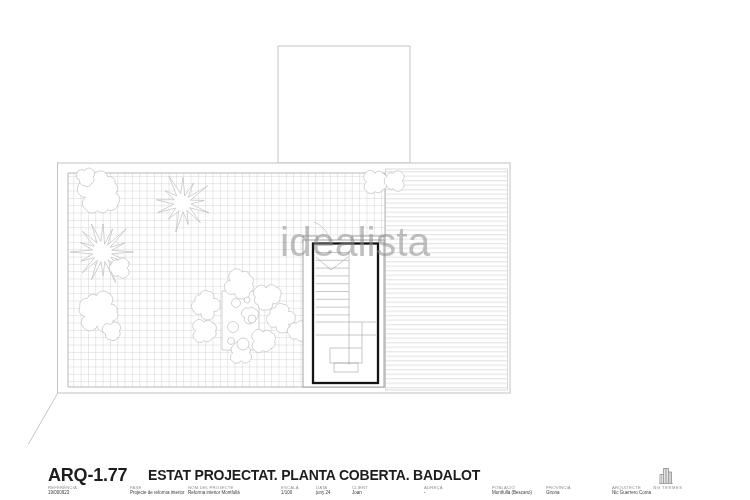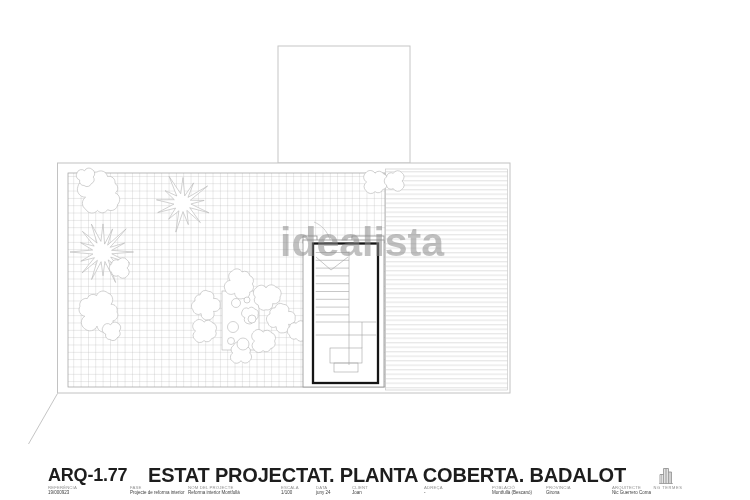--- a/index.html
+++ b/index.html
@@ -1,26 +1,26 @@
 <!DOCTYPE html>
 <html><head>
 <meta charset="utf-8">
 <style>
   html,body{margin:0;padding:0;background:#fff;width:750px;height:500px;overflow:hidden;}
   #canvas{position:relative;width:750px;height:500px;font-family:"Liberation Sans",sans-serif;background:#fff;}
   #plan{position:absolute;left:0;top:0;}
   #watermark{
     position:absolute;left:280px;top:222px;
-    font-size:41px;font-weight:700;line-height:1;
+    font-size:41px;font-weight:400;line-height:1;
     letter-spacing:0px;color:rgba(140,140,140,0.55);
     font-family:"Liberation Sans",sans-serif;
   }
   #titleblock{position:absolute;left:0;top:0;width:750px;height:500px;pointer-events:none;}
   #drawing-code{position:absolute;left:48px;top:466px;font-size:18px;font-weight:700;color:#1d1d1d;letter-spacing:-0.2px;line-height:18px;white-space:nowrap;}
-  #drawing-title{position:absolute;left:148px;top:466px;font-size:20px;font-weight:700;color:#1d1d1d;letter-spacing:-0.2px;line-height:18px;white-space:nowrap;}
+  #drawing-title{position:absolute;left:148px;top:466px;font-size:14px;font-weight:700;color:#1d1d1d;letter-spacing:-0.2px;line-height:18px;white-space:nowrap;}
   #fields{position:absolute;left:0;top:485px;width:750px;height:15px;}
   .field{position:absolute;top:0;transform:scale(0.5);transform-origin:top left;white-space:nowrap;}
   .flabel{font-size:8.5px;line-height:9px;color:#929292;letter-spacing:0.3px;}
   .fvalue{font-size:9px;line-height:10px;color:#3d3d3d;margin-top:1px;}
   #logo{position:absolute;left:659px;top:467px;}
   #logo-text{position:absolute;left:638px;top:485px;width:120px;text-align:center;transform:scale(0.5);transform-origin:top left;font-size:8px;letter-spacing:1.2px;color:#8a8a8a;white-space:nowrap;}
 </style>
 </head>
 <body>
 

